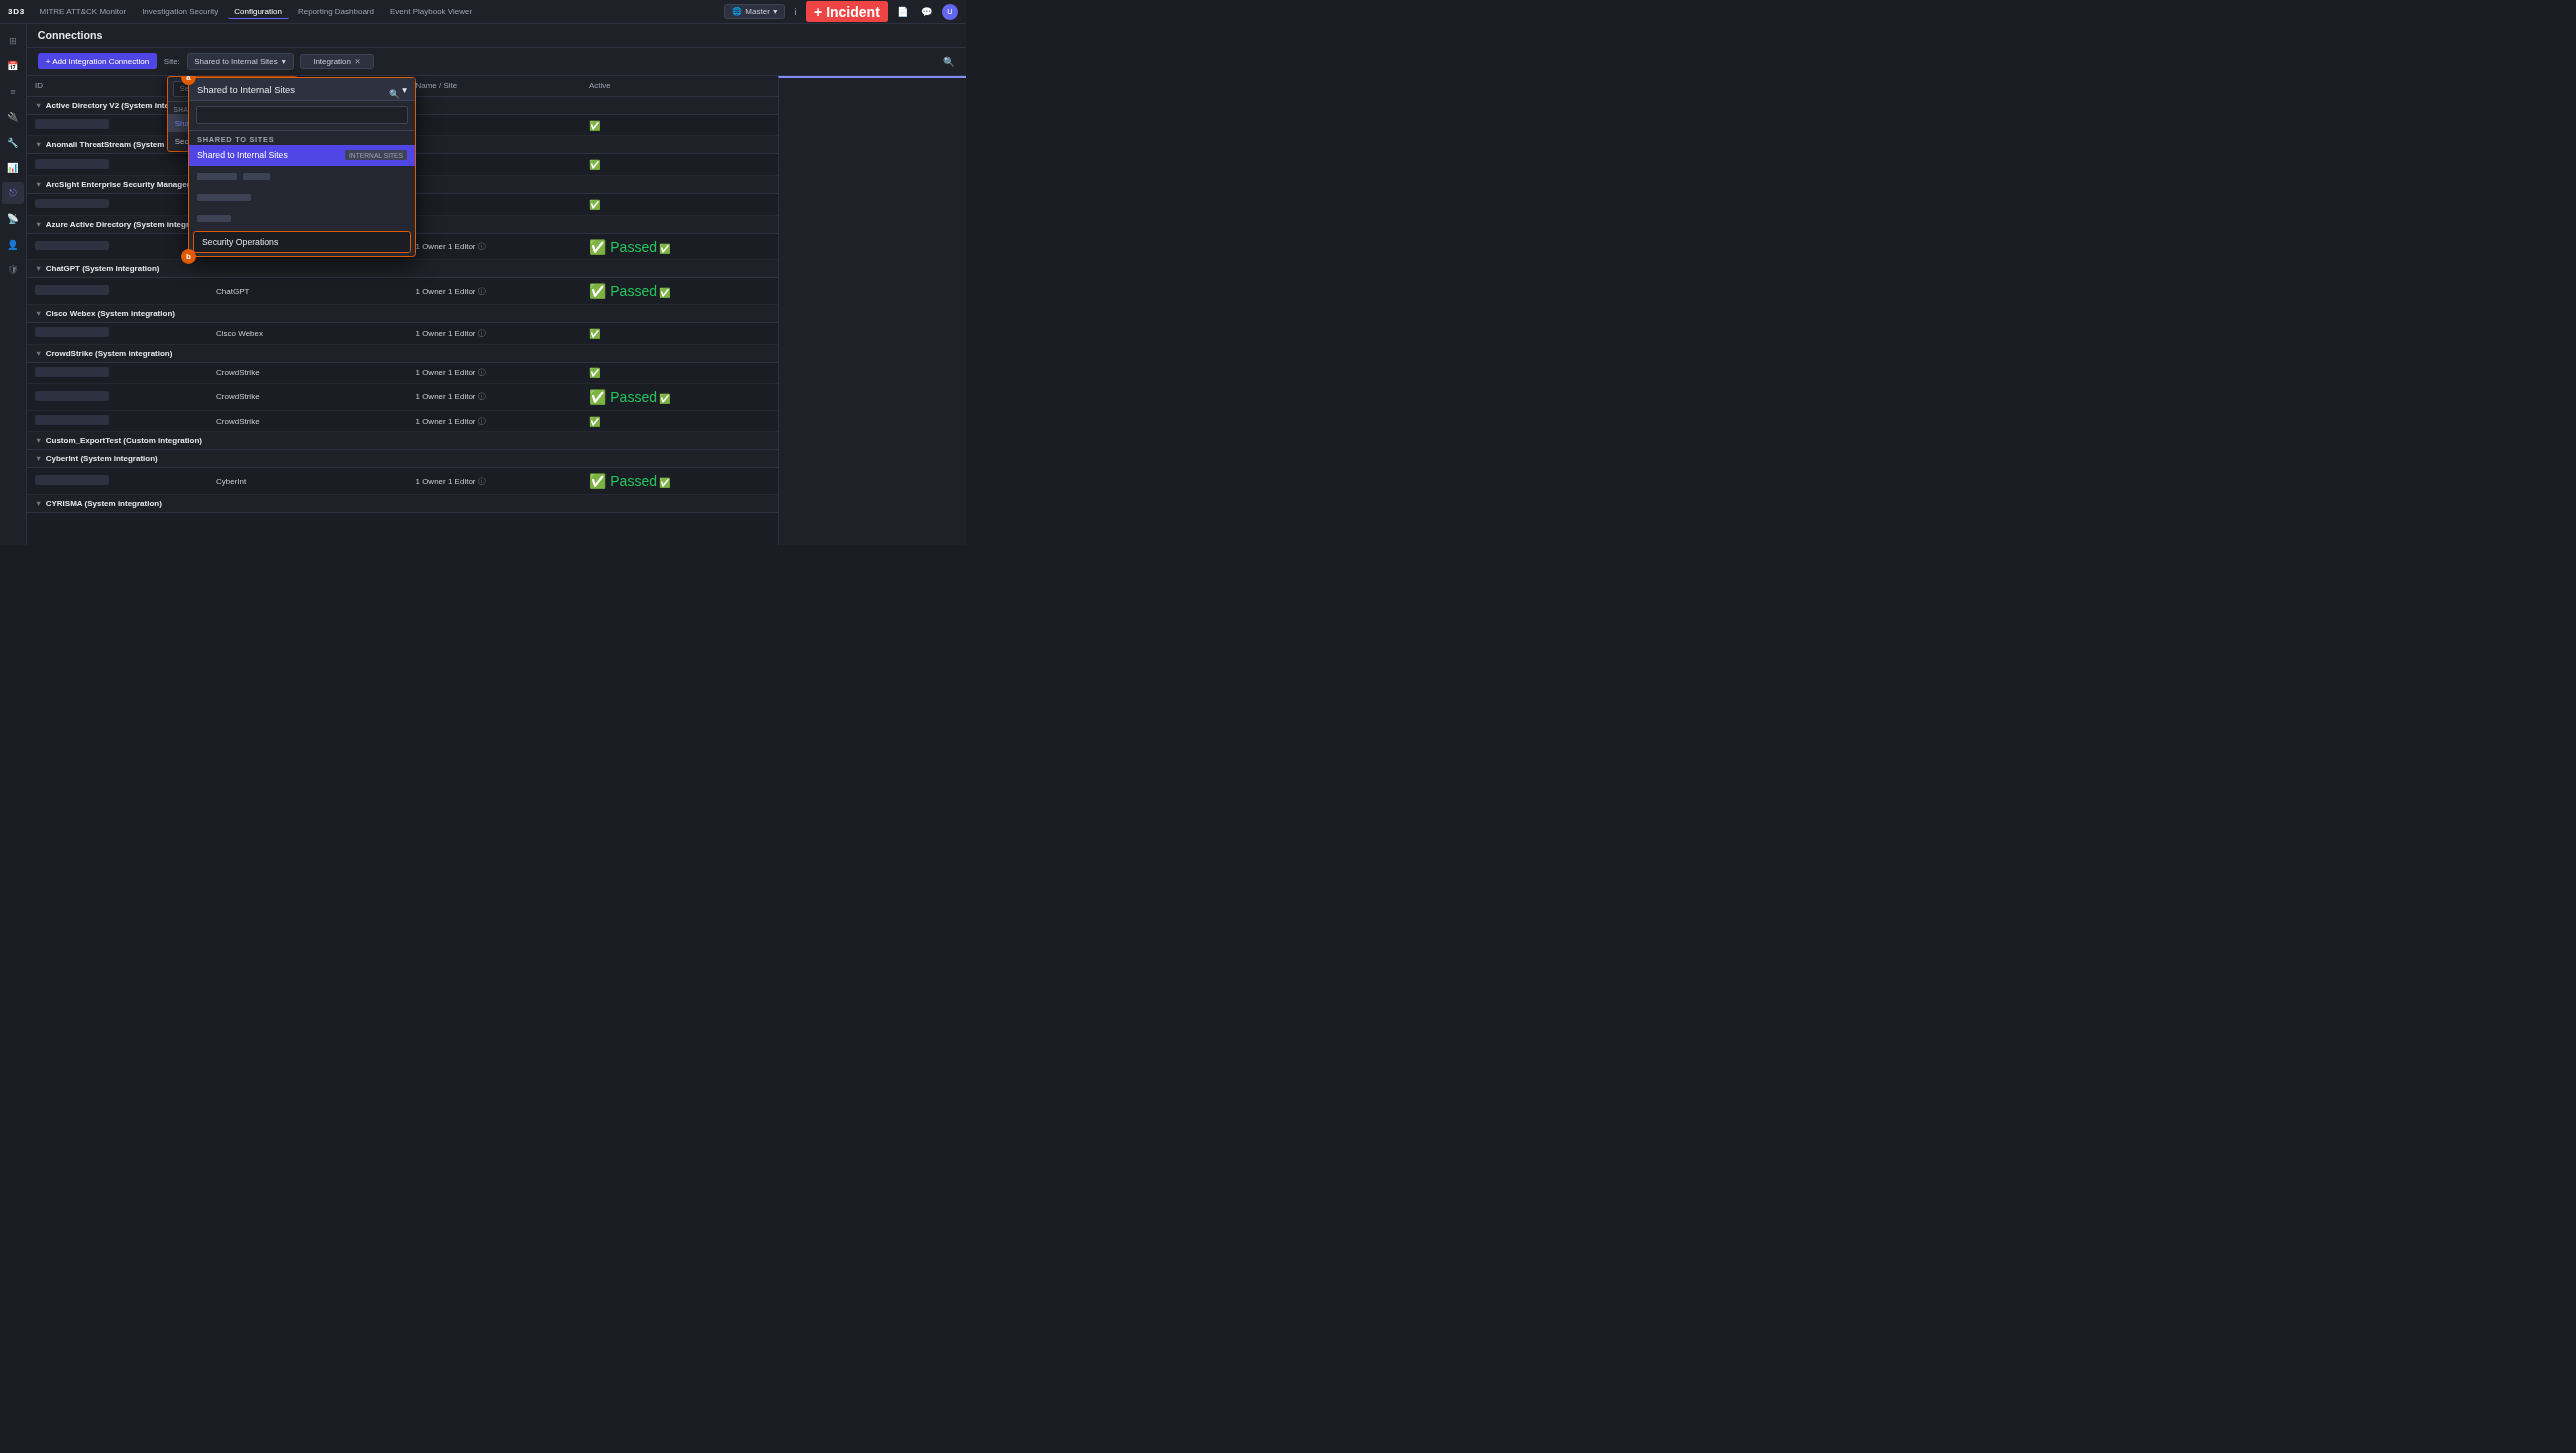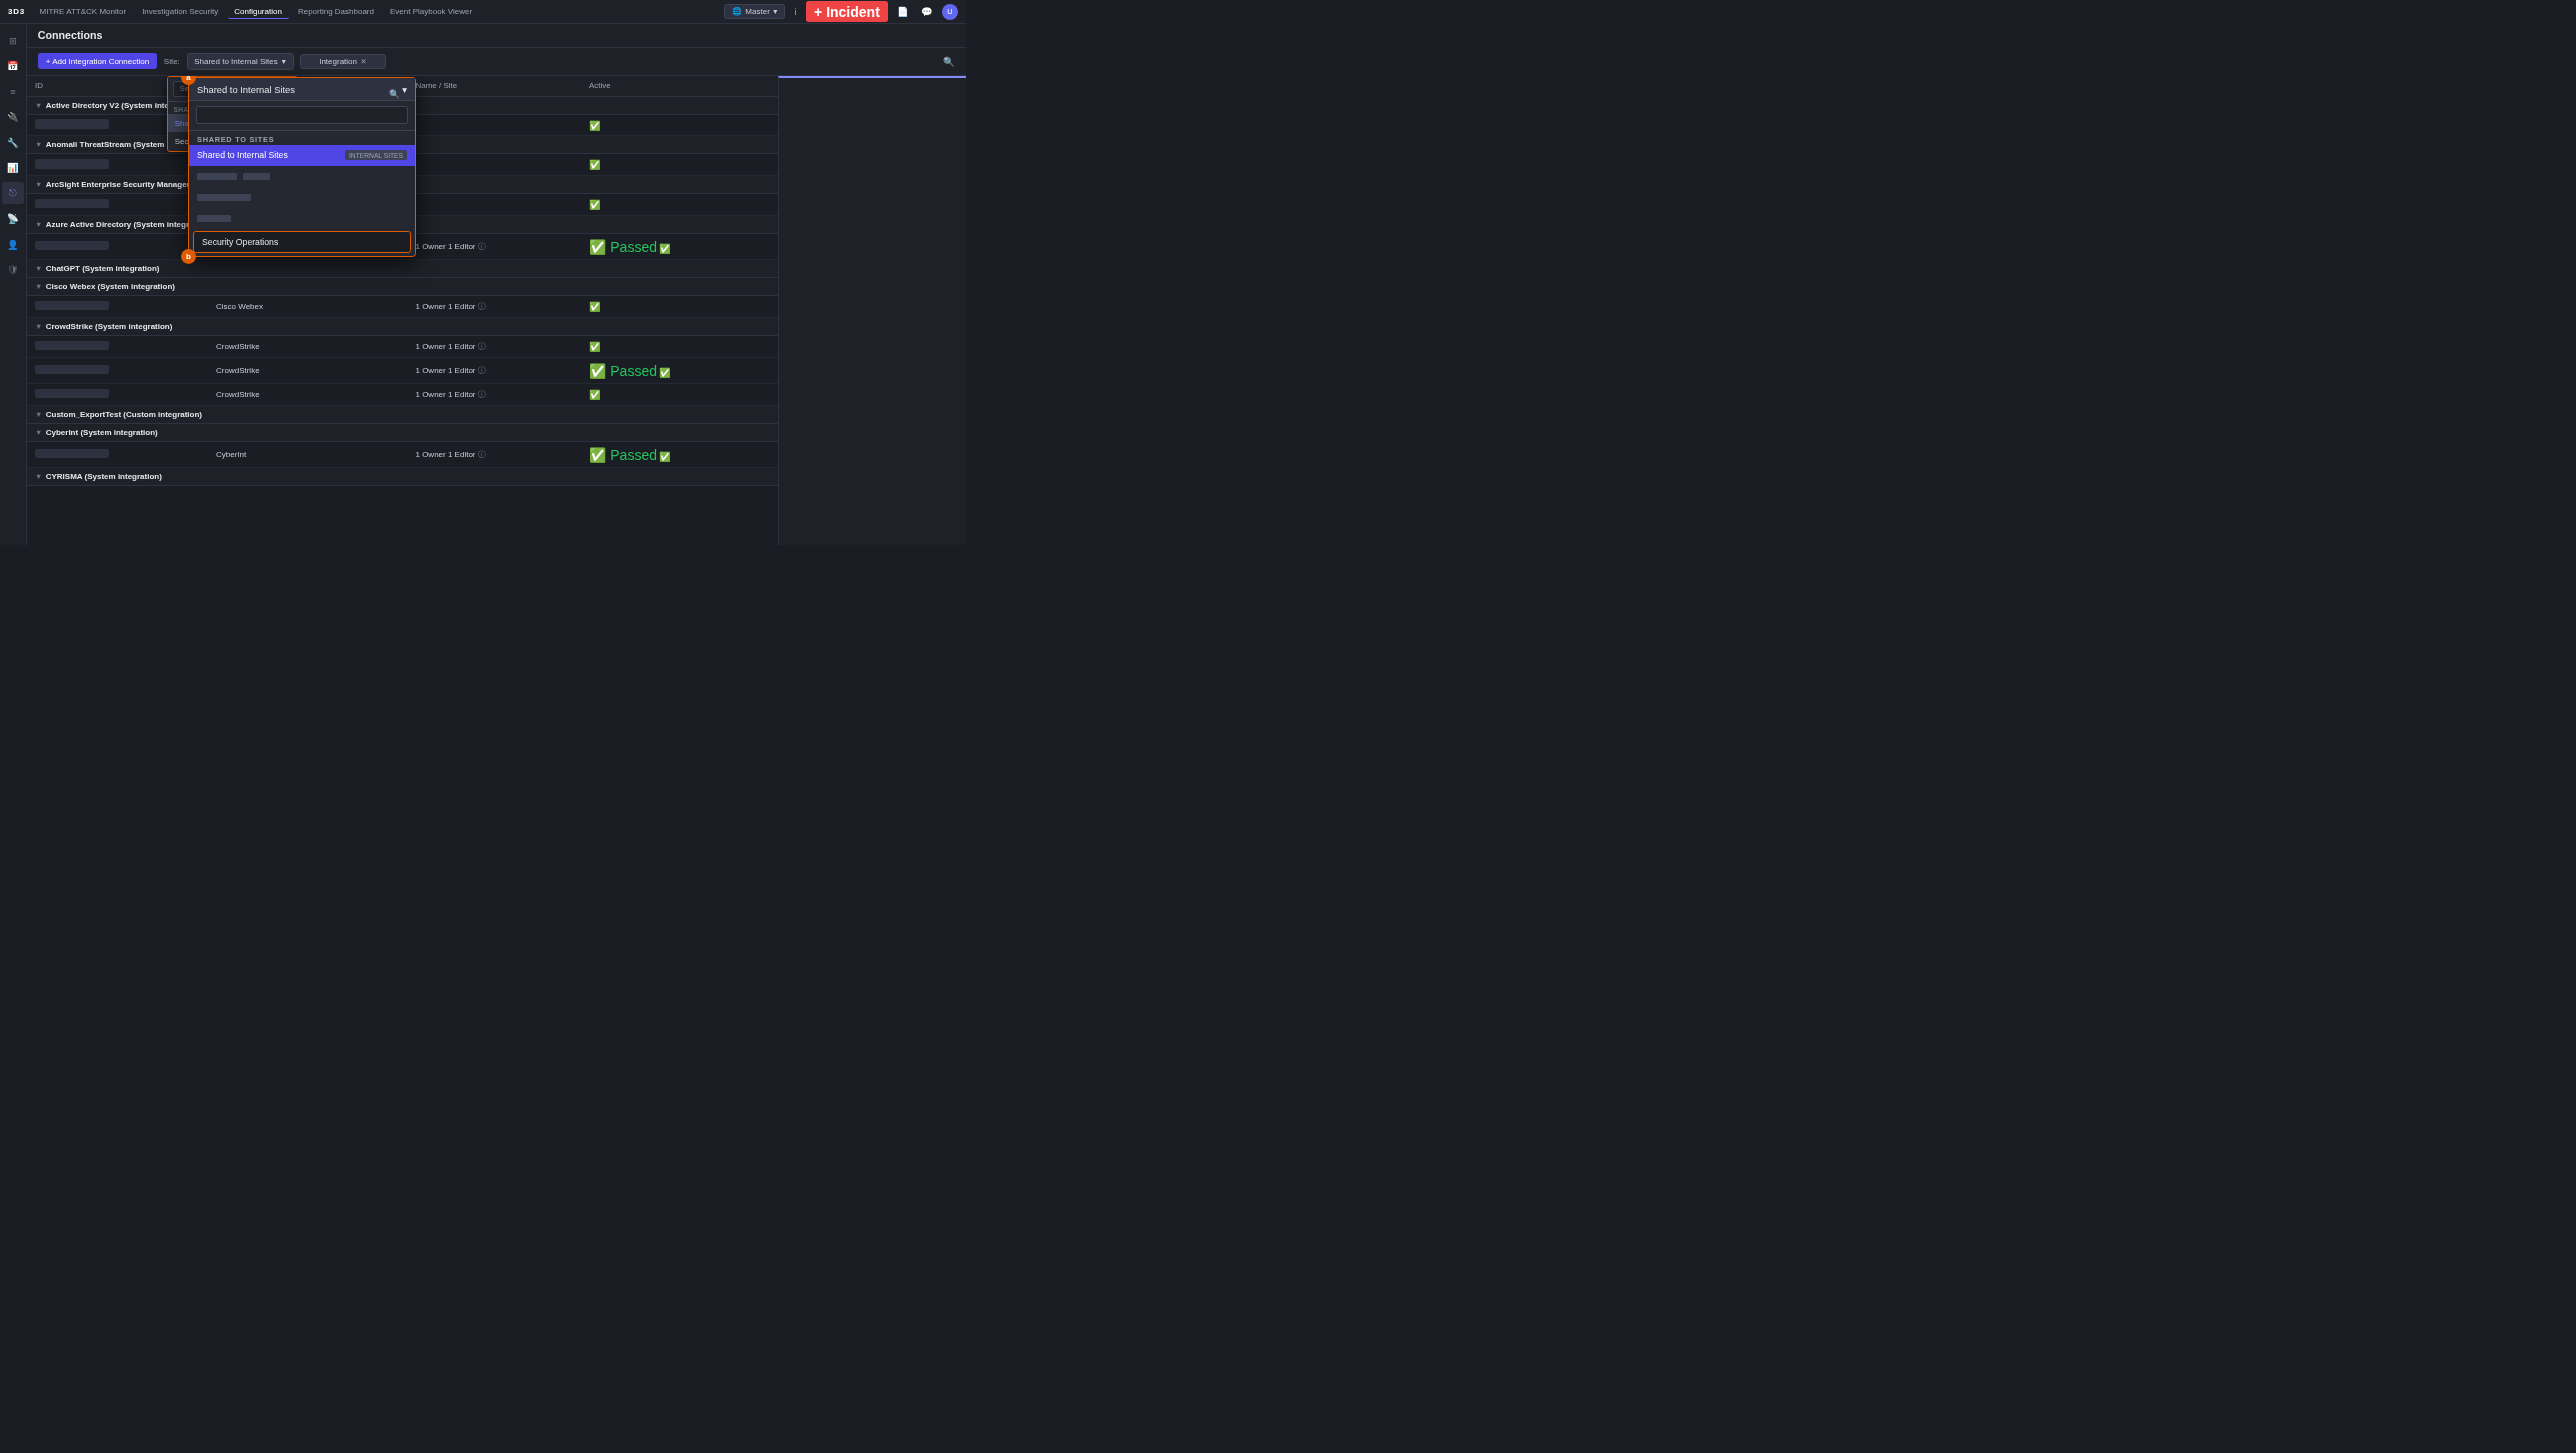--- a/index.html
+++ b/index.html
@@ -203,21 +203,21 @@
     }
 
     
     .filter-tag {
       display: flex;
       align-items: center;
       gap: 3.4px;
       background: #2d3140;
       border: 0.7px solid #3d4255;
       border-radius: 2.7px;
-      padding: 2px 18px;
+      padding: 2px 12px;
       font-size: 8px;
       color: #c8cdd6;
     }
     .filter-tag .remove-icon {
       cursor: pointer;
       color: #9ca3af;
       font-size: 7.4px;
     }
 
     
@@ -658,20 +658,26 @@
             </tr>
             <tr>
               <td><span class="id-cell" style="width:74px;"></span></td>
               <td>Azure Active Directory</td>
               <td>1 Owner 1 Editor <span class="info-icon">ⓘ</span></td>
               <td><span class="badge-green">✅ Passed</span> <span class="active-check">✅</span></td>
             </tr>
 
             <tr class="group-row">
               <td colspan="4"><span class="chevron-icon">▼</span><span>ChatGPT (System integration)</span></td>
+            </tr>
+            <tr>
+              <td><span class="id-cell" style="width:74px;"></span></td>
+              <td>ChatGPT</td>
+              <td>1 Owner 1 Editor <span class="info-icon">ⓘ</span></td>
+              <td><span class="badge-green">✅ Passed</span> <span class="active-check">✅</span></td>
             </tr>
 
             <tr class="group-row">
               <td colspan="4"><span class="chevron-icon">▼</span><span>Cisco Webex (System integration)</span></td>
             </tr>
             <tr>
               <td><span class="id-cell" style="width:74px;"></span></td>
               <td>Cisco Webex</td>
               <td>1 Owner 1 Editor <span class="info-icon">ⓘ</span></td>
               <td><span class="active-check">✅</span></td>

